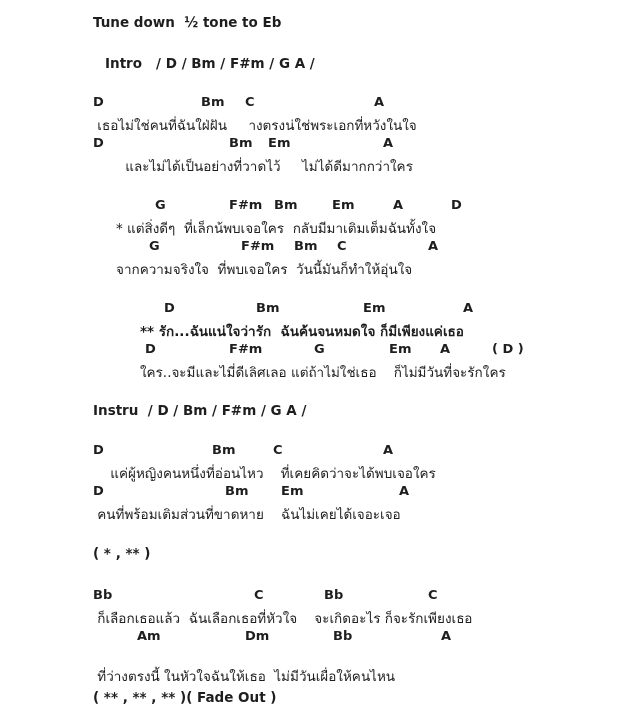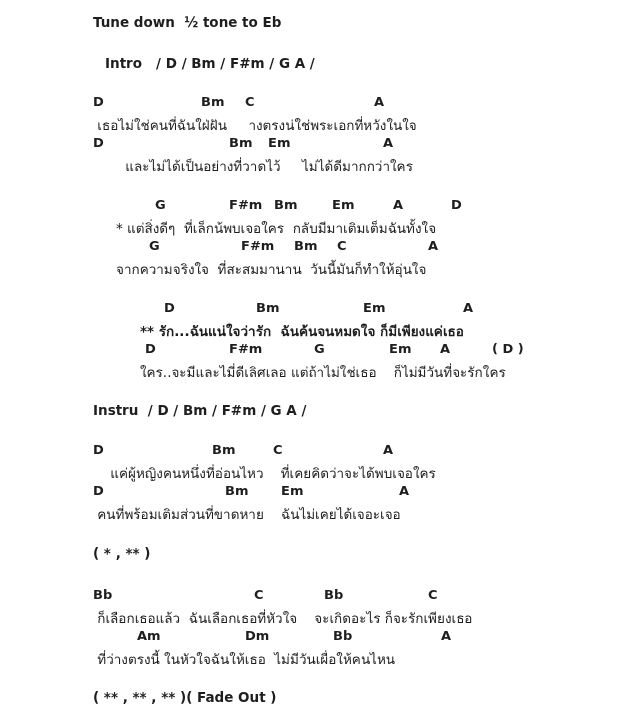--- a/index.html
+++ b/index.html
@@ -51,21 +51,21 @@
   <span class="lyric" style="left:116px;">* แต่สิ่งดีๆ  ที่เล็กน้พบเจอใคร  กลับมีมาเติมเต็มฉันทั้งใจ</span>
 </div>
 <div class="line" style="top:238px;">
   <span class="chord" style="left:149px;">G</span>
   <span class="chord" style="left:241px;">F#m</span>
   <span class="chord" style="left:294px;">Bm</span>
   <span class="chord" style="left:337px;">C</span>
   <span class="chord" style="left:428px;">A</span>
 </div>
 <div class="line" style="top:258px;">
-  <span class="lyric" style="left:116px;">จากความจริงใจ  ที่สะสมมานาน  วันนี้มันก็ทำให้อุ่นใจ</span>
+  <span class="lyric" style="left:116px;">จากความจริงใจ  ที่พบเจอใคร  วันนี้มันก็ทำให้อุ่นใจ</span>
 </div>
 
 <div class="line" style="top:300px;">
   <span class="chord" style="left:164px;">D</span>
   <span class="chord" style="left:256px;">Bm</span>
   <span class="chord" style="left:363px;">Em</span>
   <span class="chord" style="left:463px;">A</span>
 </div>
 <div class="line" style="top:320px;font-weight:bold;">
   <span class="lyric" style="left:140px;">** รัก...ฉันแน่ใจว่ารัก  ฉันค้นจนหมดใจ ก็มีเพียงแค่เธอ</span>
@@ -113,17 +113,17 @@
 </div>
 <div class="line" style="top:607px;">
   <span class="lyric" style="left:93px;"> ก็เลือกเธอแล้ว  ฉันเลือกเธอที่หัวใจ    จะเกิดอะไร ก็จะรักเพียงเธอ</span>
 </div>
 <div class="line" style="top:628px;margin-left:44px;">
   <span class="chord" style="left:93px;">Am</span>
   <span class="chord" style="left:201px;">Dm</span>
   <span class="chord" style="left:289px;">Bb</span>
   <span class="chord" style="left:397px;">A</span>
 </div>
-<div class="line" style="top:648px;">
+<div class="line" style="top:665px;">
   <span class="lyric" style="left:93px;"> ที่ว่างตรงนี้ ในหัวใจฉันให้เธอ  ไม่มีวันเผื่อให้คนไหน</span>
 </div>
 
 <div class="hdr" style="left:93px; top:689px;">( ** , ** , ** )( Fade Out )</div>
 
 </body></html>

